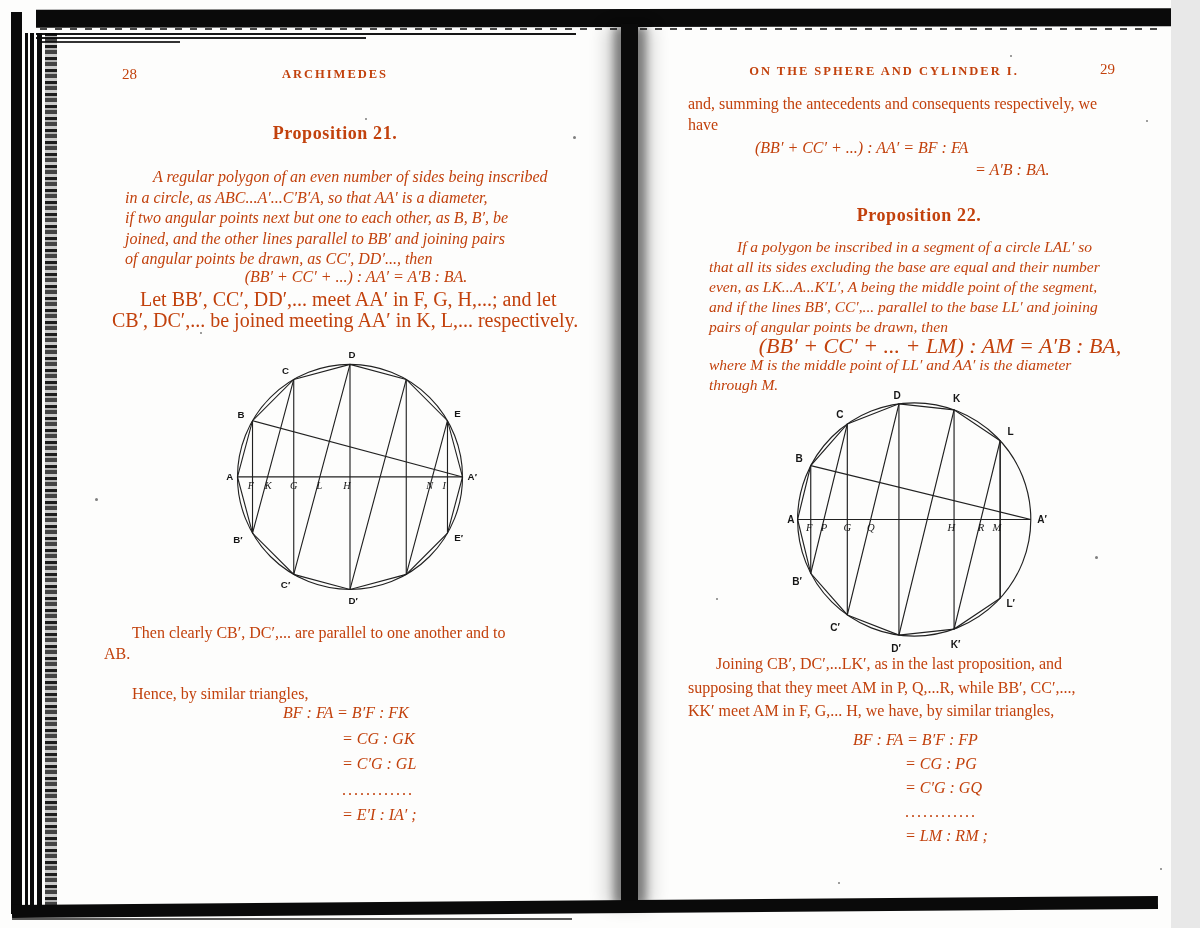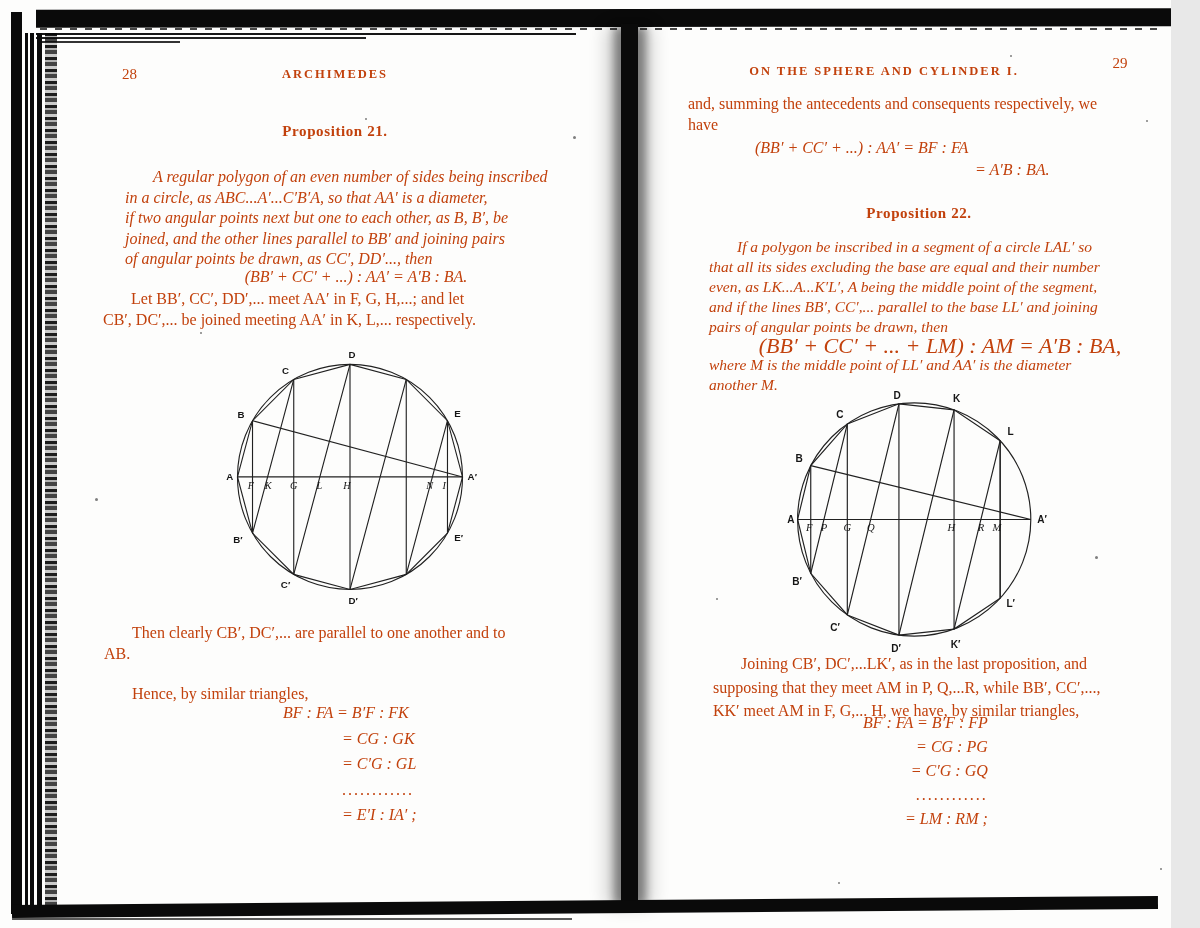--- a/index.html
+++ b/index.html
@@ -23,21 +23,21 @@
     background:repeating-linear-gradient(180deg,rgba(5,5,5,.9) 0 3px,rgba(5,5,5,.3) 3px 5px,rgba(5,5,5,.75) 5px 9px,rgba(5,5,5,.2) 9px 12px);}
   #gutter-halo2{left:606px;top:26px;width:46px;height:880px;background:#000;opacity:.18;filter:blur(9px);}
   #gutter-halo1{left:614px;top:26px;width:32px;height:880px;background:#000;opacity:.4;filter:blur(4px);}
   #gutter-core{left:621px;top:24px;width:17px;height:882px;}
   #bottom-band{left:12px;top:905px;width:1146px;height:13px;transform:rotate(-0.45deg);transform-origin:left center;}
   #bottom-thin{left:12px;top:918px;width:560px;height:2px;background:#111;opacity:.7;}
   .speck{background:#2a2a2a;border-radius:50%;opacity:.6;}
   
   .pagenum{font-size:15px;}
   .runhead{font-size:12.5px;font-weight:bold;letter-spacing:2px;text-align:center;}
-  .prophead{font-size:15px;font-weight:bold;letter-spacing:.6px;text-align:center;}
+  .prophead{font-size:18px;font-weight:bold;letter-spacing:.6px;text-align:center;}
   .para .tline{white-space:nowrap;}
   .ind-first .tline:first-child{text-indent:28px;}
   .italic{font-style:italic;margin-left:21px;}
   .centerline{text-align:center;}
   .eqblock{font-style:italic;font-size:16px;}
   .eqblock .eqline{white-space:nowrap;}
   .eqblock .eqline:nth-child(4){font-style:normal;letter-spacing:2px;}
   #lp-eqs .eqline{line-height:25.5px;}
   #lp-eqs .eqline + .eqline{margin-left:59px;}
   #rp-eqs .eqline{line-height:24px;}
@@ -88,21 +88,21 @@
   <div class="abs para ind-first italic" style="left:104px;top:167px;width:466px;font-size:16px;line-height:20.5px;">
       <div class="tline">A regular polygon of an even number of sides being inscribed</div>
       <div class="tline">in a circle, as ABC...A′...C′B′A, so that AA′ is a diameter,</div>
       <div class="tline">if two angular points next but one to each other, as B, B′, be</div>
       <div class="tline">joined, and the other lines parallel to BB′ and joining pairs</div>
       <div class="tline">of angular points be drawn, as CC′, DD′..., then</div>
     </div>
 
   <div class="abs centerline italic" style="left:104px;top:268px;width:462px;font-size:16px;">(BB′ + CC′ + ...) : AA′ = A′B : BA.</div>
 
-  <div class="abs para ind-first" style="left:103px;top:289px;width:466px;font-size:16px;line-height:20.5px;">
+  <div class="abs para ind-first" style="left:112px;top:289px;width:466px;font-size:20px;line-height:20.5px;">
       <div class="tline">Let BB′, CC′, DD′,... meet AA′ in F, G, H,...; and let</div>
       <div class="tline">CB′, DC′,... be joined meeting AA′ in K, L,... respectively.</div>
     </div>
 
   <svg class="abs fig" style="left:222px;top:346px;z-index:1;" width="256" height="268" viewBox="0 0 250 262">
     <circle cx="125" cy="128" r="110"></circle>
     <polygon points="15,128 29.7,73 70,32.7 125,18 180,32.7 220.3,73 235,128 220.3,183 180,223.3 125,238 70,223.3 29.7,183"></polygon>
     <path d="M15 128 H235"></path>
     <path d="M29.7 73 V183 M70 32.7 V223.3 M125 18 V238 M180 32.7 V223.3 M220.3 73 V183"></path>
     <path d="M29.7 73 L235 128"></path>
@@ -135,21 +135,21 @@
 
   <div class="abs eqblock" id="lp-eqs" style="left:283px;top:700px;">
       <div class="eqline">BF : FA = B′F : FK</div>
       <div class="eqline">= CG : GK</div>
       <div class="eqline">= C′G : GL</div>
       <div class="eqline">............</div>
       <div class="eqline">= E′I : IA′ ;</div>
     </div>
 
   <div class="abs runhead" style="left:688px;top:64px;width:392px;">ON THE SPHERE AND CYLINDER I.</div>
-  <div class="abs pagenum" style="left:1100px;top:55px;width:40px;text-align:center;">29</div>
+  <div class="abs pagenum" style="left:1100px;top:61px;width:40px;text-align:left;">29</div>
 
   <div class="abs para" style="left:688px;top:93px;width:466px;font-size:16px;line-height:21px;">
       <div class="tline">and, summing the antecedents and consequents respectively, we</div>
       <div class="tline">have</div>
     </div>
 
   <div class="abs eqblock" id="rp-introf" style="left:755px;top:137px;">
       <div class="eqline">(BB′ + CC′ + ...) : AA′ = BF : FA</div>
       <div class="eqline">= A′B : BA.</div>
     </div>
@@ -161,21 +161,21 @@
       <div class="tline">that all its sides excluding the base are equal and their number</div>
       <div class="tline">even, as LK...A...K′L′, A being the middle point of the segment,</div>
       <div class="tline">and if the lines BB′, CC′,... parallel to the base LL′ and joining</div>
       <div class="tline">pairs of angular points be drawn, then</div>
     </div>
 
   <div class="abs centerline italic" style="left:688px;top:333px;width:462px;font-size:22px;">(BB′ + CC′ + ... + LM) : AM = A′B : BA,</div>
 
   <div class="abs para italic" style="left:688px;top:355px;width:466px;font-size:15.5px;line-height:19.5px;">
       <div class="tline">where M is the middle point of LL′ and AA′ is the diameter</div>
-      <div class="tline">another M.</div>
+      <div class="tline">through M.</div>
     </div>
 
   <svg class="abs fig" style="left:787px;top:390px;z-index:1;" width="265" height="278" viewBox="0 0 250 262">
     <circle cx="120" cy="122" r="110"></circle>
     <polygon points="201.1,47.7 157.6,18.6 105.6,12.9 56.9,31.9 22.4,71.2 10,122 22.4,172.8 56.9,212.1 105.6,231.1 157.6,225.4 201.1,196.3"></polygon>
     <path d="M10 122 H230"></path>
     <path d="M22.4 71.2 V172.8 M56.9 31.9 V212.1 M105.6 12.9 V231.1 M157.6 18.6 V225.4 M201.1 47.7 V196.3"></path>
     <path d="M22.4 71.2 L230 122"></path>
     <path d="M56.9 31.9 L22.4 172.8 M105.6 12.9 L56.9 212.1 M157.6 18.6 L105.6 231.1 M201.1 47.7 L157.6 225.4"></path>
     <text class="vlab" x="7" y="125" text-anchor="end">A</text>
@@ -192,27 +192,27 @@
     <text class="vlab" x="14" y="184" text-anchor="end">B′</text>
     <text class="flab" x="21" y="133" text-anchor="middle">F</text>
     <text class="flab" x="35" y="133" text-anchor="middle">P</text>
     <text class="flab" x="57" y="133" text-anchor="middle">G</text>
     <text class="flab" x="79" y="133" text-anchor="middle">Q</text>
     <text class="flab" x="155" y="133" text-anchor="middle">H</text>
     <text class="flab" x="183" y="133" text-anchor="middle">R</text>
     <text class="flab" x="198" y="133" text-anchor="middle">M</text>
   </svg>
 
-  <div class="abs para ind-first" style="left:688px;top:652px;width:466px;font-size:16px;line-height:23.5px;z-index:2;margin-left:25px;">
+  <div class="abs para ind-first" style="left:688px;top:652px;width:466px;font-size:16px;line-height:23.5px;z-index:2;">
       <div class="tline">Joining CB′, DC′,...LK′, as in the last proposition, and</div>
       <div class="tline">supposing that they meet AM in P, Q,...R, while BB′, CC′,...,</div>
       <div class="tline">KK′ meet AM in F, G,... H, we have, by similar triangles,</div>
     </div>
 
-  <div class="abs eqblock" id="rp-eqs" style="left:853px;top:711px;text-align:right;">
+  <div class="abs eqblock" id="rp-eqs" style="left:853px;top:728px;">
       <div class="eqline">BF : FA = B′F : FP</div>
       <div class="eqline">= CG : PG</div>
       <div class="eqline">= C′G : GQ</div>
       <div class="eqline">............</div>
       <div class="eqline">= LM : RM ;</div>
     </div>
 
 </div>
 
 </body></html>

